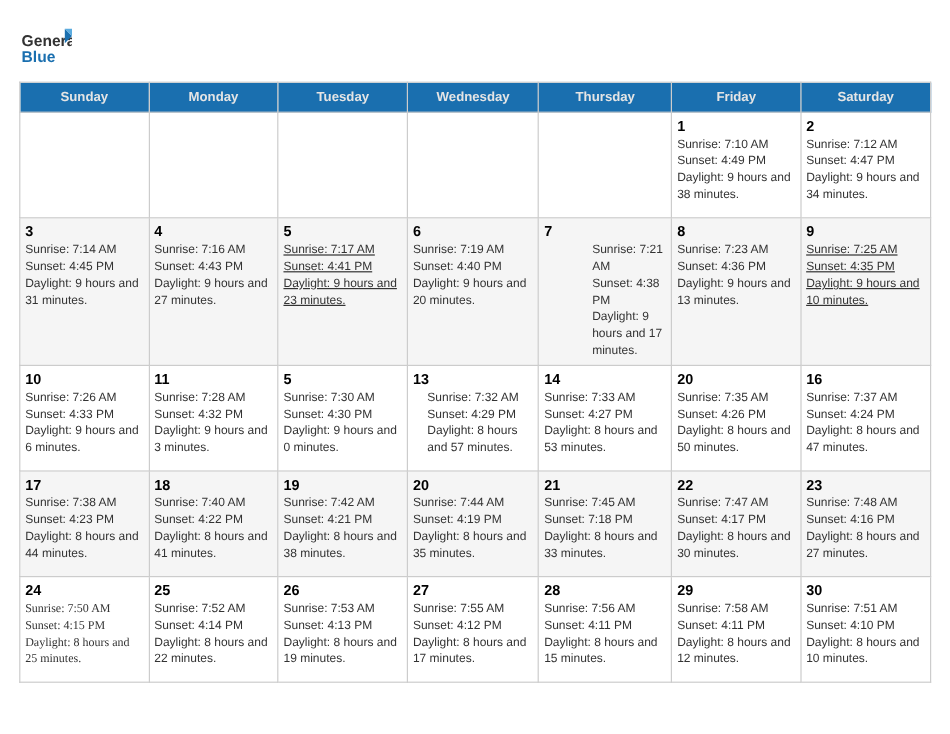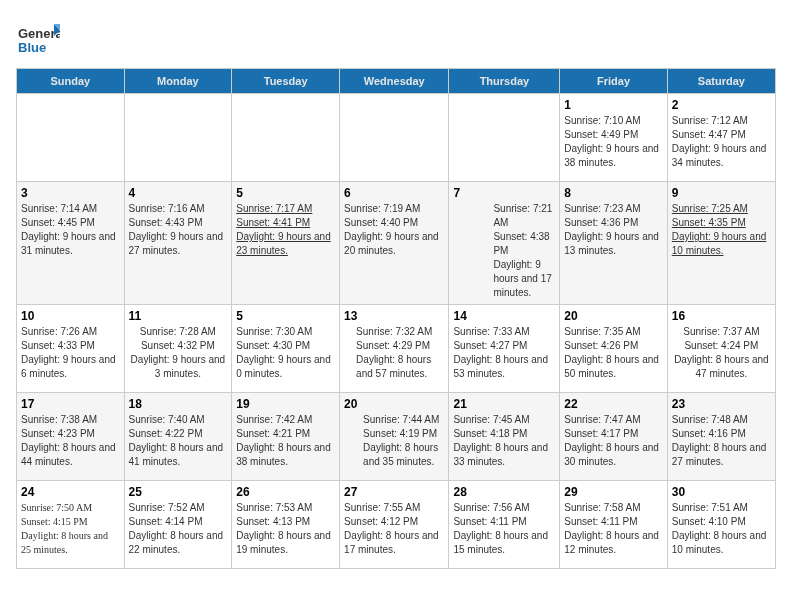--- a/index.html
+++ b/index.html
@@ -171,21 +171,21 @@
       </tr>
       <tr>
         <td>
           <div class="day-number">10</div>
           <div class="day-info" style="white-space: pre-line;">Sunrise: 7:26 AM
 Sunset: 4:33 PM
 Daylight: 9 hours and 6 minutes.</div>
         </td>
         <td>
           <div class="day-number">11</div>
-          <div class="day-info" style="white-space: pre-line; text-align: center;">Sunrise: 7:28 AM
+          <div class="day-info" style="white-space: pre-line;">Sunrise: 7:28 AM
 Sunset: 4:32 PM
 Daylight: 9 hours and 3 minutes.</div>
         </td>
         <td>
           <div class="day-number">5</div>
           <div class="day-info" style="white-space: pre-line;">Sunrise: 7:30 AM
 Sunset: 4:30 PM
 Daylight: 9 hours and 0 minutes.</div>
         </td>
         <td>
@@ -201,21 +201,21 @@
 Daylight: 8 hours and 53 minutes.</div>
         </td>
         <td>
           <div class="day-number">20</div>
           <div class="day-info" style="white-space: pre-line;">Sunrise: 7:35 AM
 Sunset: 4:26 PM
 Daylight: 8 hours and 50 minutes.</div>
         </td>
         <td>
           <div class="day-number">16</div>
-          <div class="day-info" style="white-space: pre-line; text-align: center;">Sunrise: 7:37 AM
+          <div class="day-info" style="white-space: pre-line;">Sunrise: 7:37 AM
 Sunset: 4:24 PM
 Daylight: 8 hours and 47 minutes.</div>
         </td>
       </tr>
       <tr>
         <td>
           <div class="day-number">17</div>
           <div class="day-info" style="white-space: pre-line;">Sunrise: 7:38 AM
 Sunset: 4:23 PM
 Daylight: 8 hours and 44 minutes.</div>
@@ -227,28 +227,28 @@
 Daylight: 8 hours and 41 minutes.</div>
         </td>
         <td>
           <div class="day-number">19</div>
           <div class="day-info" style="white-space: pre-line;">Sunrise: 7:42 AM
 Sunset: 4:21 PM
 Daylight: 8 hours and 38 minutes.</div>
         </td>
         <td>
           <div class="day-number">20</div>
-          <div class="day-info" style="white-space: pre-line; margin-left: 19px;">Sunrise: 7:44 AM
+          <div class="day-info" style="white-space: pre-line;">Sunrise: 7:44 AM
 Sunset: 4:19 PM
 Daylight: 8 hours and 35 minutes.</div>
         </td>
         <td>
           <div class="day-number">21</div>
           <div class="day-info" style="white-space: pre-line;">Sunrise: 7:45 AM
-Sunset: 4:18 PM
+Sunset: 7:18 PM
 Daylight: 8 hours and 33 minutes.</div>
         </td>
         <td>
           <div class="day-number">22</div>
           <div class="day-info" style="white-space: pre-line;">Sunrise: 7:47 AM
 Sunset: 4:17 PM
 Daylight: 8 hours and 30 minutes.</div>
         </td>
         <td>
           <div class="day-number">23</div>

